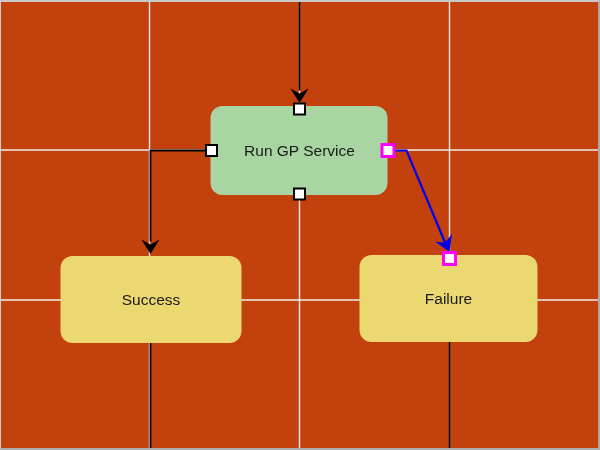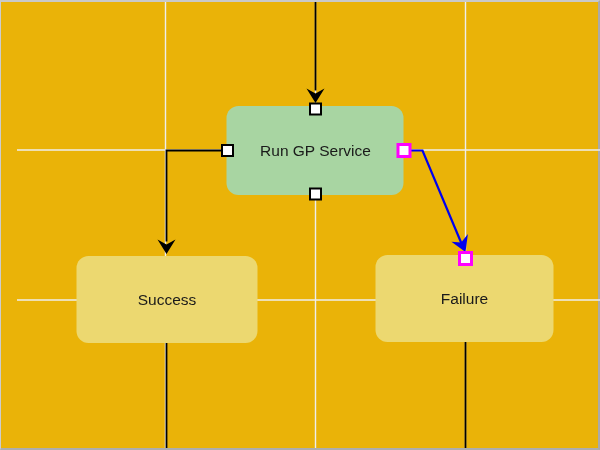--- a/index.html
+++ b/index.html
@@ -9,23 +9,22 @@
     background: #ffffff;
     overflow: hidden;
   }
   #canvas-frame {
     box-sizing: border-box;
     width: 600px; height: 450px;
     border-top: 2px solid #c9c9c9;
     border-left: 1px solid #cdcdcd;
     border-right: 2px solid #a9a9a9;
     border-bottom: 2px solid #adadad;
-    background: #eab308;
+    background: #c2410c;
     position: relative;
-    padding-left: 16px;
   }
   svg { display: block; }
   text {
     font-family: "Liberation Sans", "DejaVu Sans", sans-serif;
     font-size: 15.5px;
   }
 </style>
 </head>
 <body>
 

